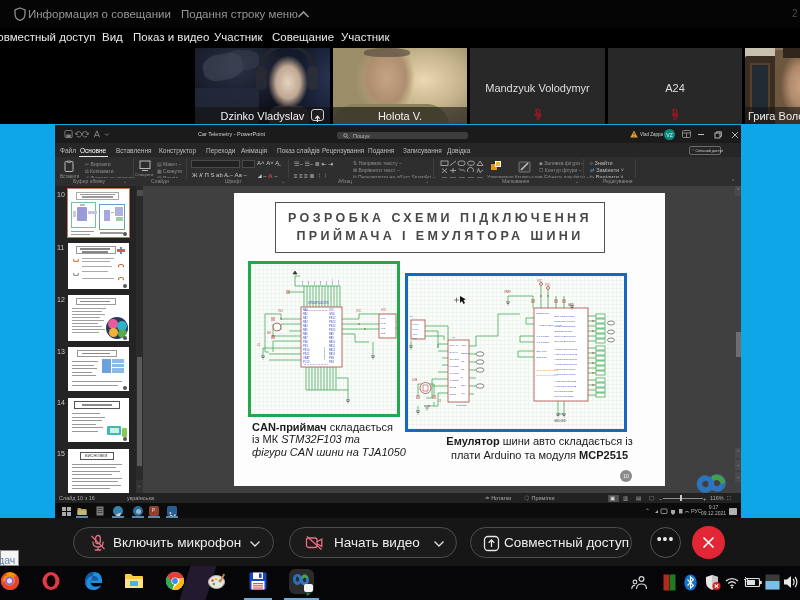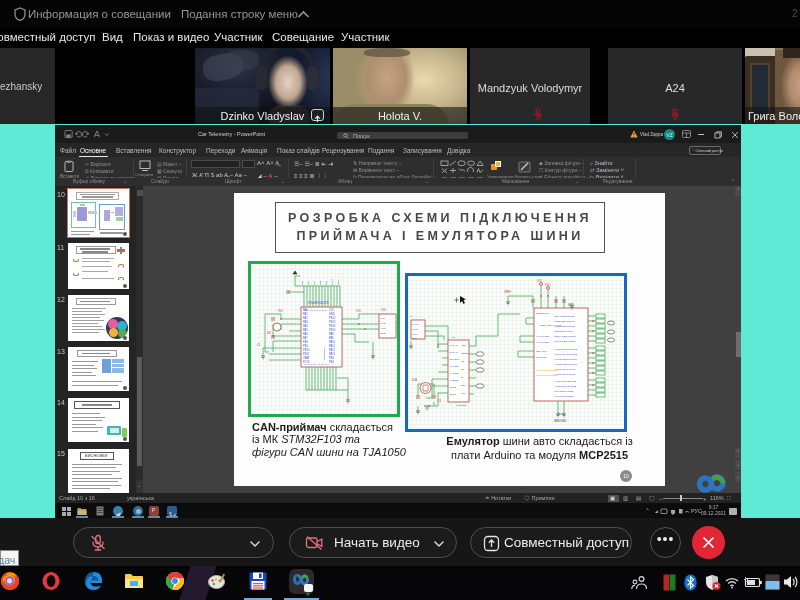--- a/index.html
+++ b/index.html
@@ -1,19 +1,19 @@
 <!DOCTYPE html>
 <html><head>
 <meta charset="utf-8">
 <style>
   * { margin:0; padding:0; box-sizing:border-box; }
   html,body { width:800px; height:600px; background:#000; overflow:hidden;
     font-family:"Liberation Sans", sans-serif; }
   .abs { position:absolute; }
-  #stage { position:relative; width:800px; height:600px; background:#5eead4;padding-left:24px; }
+  #stage { position:relative; width:800px; height:600px; background:#0ea5e9;padding-left:24px; }
 </style>
 </head>
 <body>
 <div id="stage">
 
   <div class="abs" style="left:0;top:0;width:800px;height:28px;background:#050505;">
     <svg class="abs" style="left:14px;top:7px" width="12" height="14" viewBox="0 0 12 14">
       <path d="M6 1 L11 3 V7 C11 10.5 8.8 12.6 6 13.4 C3.2 12.6 1 10.5 1 7 V3 Z" fill="none" stroke="#8f8f8f" stroke-width="1.3"></path>
     </svg>
     <span class="abs" style="left:28px;top:8px;font-size:11.5px;color:#979797;">Информация о совещании</span>
@@ -29,23 +29,20 @@
     <span class="abs" style="left:-11px;top:3px;font-size:11.5px;color:#e9e9e9;">Совместный доступ</span>
     <span class="abs" style="left:102px;top:3px;font-size:11.5px;color:#e9e9e9;">Вид</span>
     <span class="abs" style="left:133px;top:3px;font-size:11.5px;color:#e9e9e9;">Показ и видео</span>
     <span class="abs" style="left:214px;top:3px;font-size:11.5px;color:#e9e9e9;">Участник</span>
     <span class="abs" style="left:272px;top:3px;font-size:11.5px;color:#e9e9e9;">Совещание</span>
     <span class="abs" style="left:341px;top:3px;font-size:11.5px;color:#e9e9e9;">Участник</span>
   </div>
 
   <div class="abs" style="left:0;top:46px;width:800px;height:78px;background:#000;">
 
-    <div class="abs" style="left:0;top:2px;width:55px;height:76px;background:#272727;overflow:hidden;">
-      <span class="abs" style="left:0px;top:33px;font-size:10px;color:#c9c9c9;">ezhansky</span>
-    </div>
 
 
     <div class="abs" style="left:333px;top:2px;width:134px;height:76px;overflow:hidden;background:#a6966f;">
       <div class="abs" style="left:0;top:0;width:100%;height:100%;background:
         radial-gradient(70px 50px at 68% 42%, #ead9b0 0%, #c4b38b 55%, #9a8d68 100%);"></div>
 
       <div class="abs" style="left:24px;top:-6px;width:60px;height:72px;border-radius:46% 46% 50% 50%;background:
         radial-gradient(28px 38px at 50% 50%, #c4a482 0%, #ad8e6f 68%, rgba(150,120,95,0) 100%);"></div>
       <div class="abs" style="left:31px;top:0px;width:46px;height:9px;background:rgba(82,73,60,.65);border-radius:46% 46% 36% 36%;"></div>
 
@@ -73,21 +70,21 @@
       <div class="abs" style="left:0px;top:40px;width:64px;height:36px;background:#262c3e;opacity:.75;"></div>
       <div class="abs" style="left:0;bottom:0;width:100%;height:17px;background:rgba(18,18,18,.62);"></div>
       <span class="abs" style="left:0;bottom:2px;width:100%;text-align:center;font-size:11px;color:#f0f0f0;">Dzinko Vladyslav</span>
       <div class="abs" style="right:6px;bottom:3px;width:13px;height:12px;border:1px solid #cfcfcf;border-radius:3px;background:rgba(40,40,40,.5);">
         <svg width="11" height="10" viewBox="0 0 11 10">
             <path d="M5.5 8 V2.6 M3.2 4.6 L5.5 2.2 L7.8 4.6" stroke="#e8e8e8" stroke-width="1.2" fill="none"></path>
           </svg>
       </div>
     </div>
 
-    <div class="abs" style="left:470px;top:2px;width:120px;height:76px;background:#282828;">
+    <div class="abs" style="left:470px;top:2px;width:135px;height:76px;background:#282828;">
       <span class="abs" style="left:0;top:34px;width:100%;text-align:center;font-size:11px;color:#dedede;">Mandzyuk Volodymyr</span>
       <svg class="abs" style="left:64px;top:60px" width="8" height="13" viewBox="0 0 8 13">
         <rect x="2.4" y="1" width="3.2" height="6" rx="1.6" fill="none" stroke="#a01722" stroke-width="1.1"></rect>
         <path d="M1 5.5 C1 9 7 9 7 5.5 M4 9 V11 M2.2 11 H5.8" stroke="#a01722" stroke-width="1.1" fill="none"></path>
         <path d="M1.2 1.2 L6.8 9.8" stroke="#a01722" stroke-width="1.1"></path>
       </svg>
     </div>
 
     <div class="abs" style="left:608px;top:2px;width:134px;height:76px;background:#282828;">
       <span class="abs" style="left:0;top:34px;width:100%;text-align:center;font-size:11px;color:#dedede;">A24</span>
@@ -765,20 +762,21 @@
   </svg>
 
   <div class="abs" style="left:0;top:518px;width:800px;height:48px;background:#161616;">
 
     <div class="abs" style="left:73px;top:9px;width:201px;height:31px;border:1px solid #4e4e4e;border-radius:16px;background:#1b1b1b;">
       <svg class="abs" style="left:15px;top:6px" width="18" height="18" viewBox="0 0 18 18">
         <rect x="6.7" y="1.5" width="4.6" height="8.2" rx="2.3" fill="none" stroke="#e27184" stroke-width="1.3"></rect>
         <path d="M4 7.5 V8.5 C4 11.3 6.2 13 9 13 C11.8 13 14 11.3 14 8.5 V7.5 M9 13 V16 M5.8 16 H12.2" fill="none" stroke="#e27184" stroke-width="1.3"></path>
         <path d="M2.5 2 L15.5 15" stroke="#e27184" stroke-width="1.3"></path>
       </svg>
+      <span class="abs" style="left:39px;top:7px;font-size:13.5px;color:#ededed;">Включить микрофон</span>
       <svg class="abs" style="left:175px;top:12px" width="12" height="8" viewBox="0 0 12 8">
         <path d="M1.5 1.5 L6 6 L10.5 1.5" fill="none" stroke="#dcdcdc" stroke-width="1.4"></path>
       </svg>
     </div>
 
     <div class="abs" style="left:289px;top:9px;width:168px;height:31px;border:1px solid #4e4e4e;border-radius:16px;background:#1b1b1b;">
       <svg class="abs" style="left:15px;top:7px" width="19" height="16" viewBox="0 0 19 16">
         <rect x="1.5" y="3" width="10.5" height="9.5" rx="2" fill="none" stroke="#e27184" stroke-width="1.3"></rect>
         <path d="M12 6.8 L16.8 4.2 V11.3 L12 8.7" fill="none" stroke="#e27184" stroke-width="1.3"></path>
         <path d="M2 1.5 L16.5 14.5" stroke="#e27184" stroke-width="1.3"></path>

